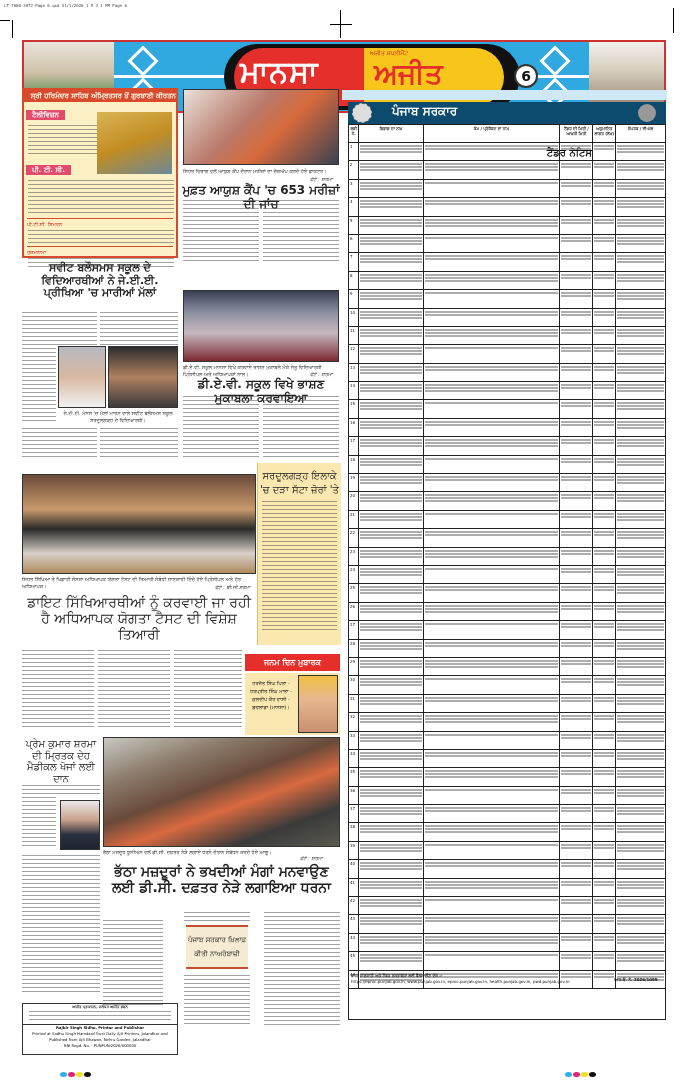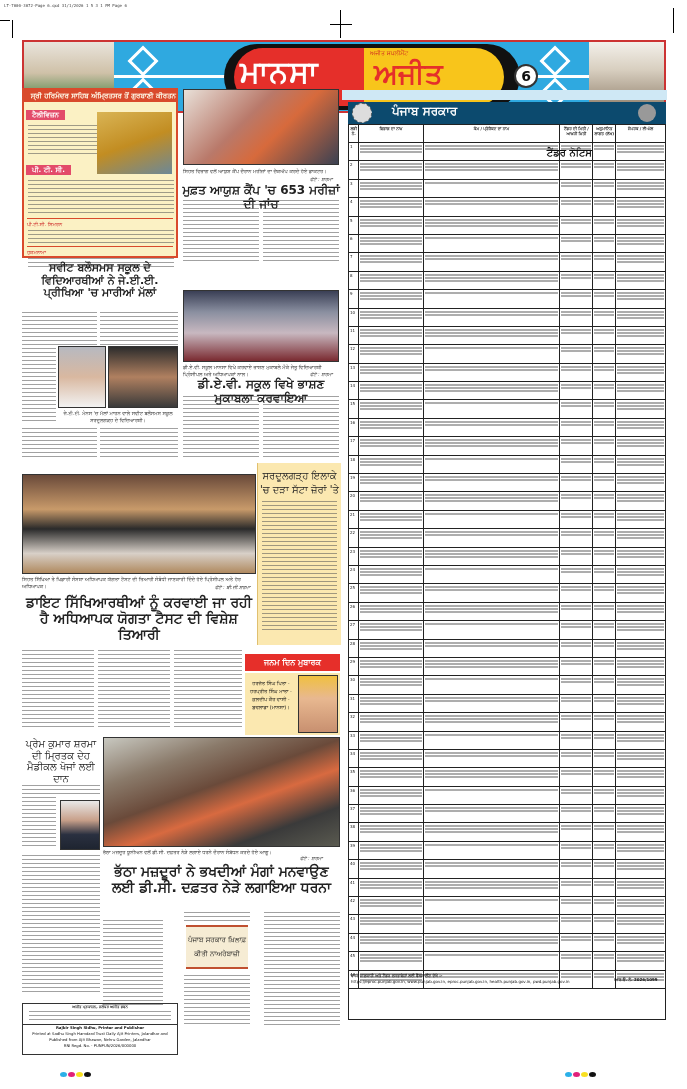--- a/index.html
+++ b/index.html
@@ -115,21 +115,21 @@
 <div class="photo" style="left:183px;top:290px;width:156px;height:72px;background:linear-gradient(180deg,#3a3f55 0%,#8a8fa0 30%,#c8b8c0 60%,#7a2a30 100%)"></div>
 <div class="cap" style="left:183px;top:364px;width:156px">ਡੀ.ਏ.ਵੀ. ਸਕੂਲ ਮਾਨਸਾ ਵਿਖੇ ਕਰਵਾਏ ਭਾਸ਼ਣ ਮੁਕਾਬਲੇ ਮੌਕੇ ਜੇਤੂ ਵਿਦਿਆਰਥੀ ਪ੍ਰਿੰਸੀਪਲ ਅਤੇ ਅਧਿਆਪਕਾਂ ਨਾਲ।</div>
 <div class="cap" style="left:310px;top:371px;font-style:italic">ਫੋਟੋ : ਸ਼ਰਮਾ</div>
 <div class="headline" style="left:182px;top:378px;width:158px;font-size:12px">ਡੀ.ਏ.ਵੀ. ਸਕੂਲ ਵਿਖੇ ਭਾਸ਼ਣ ਮੁਕਾਬਲਾ ਕਰਵਾਇਆ</div>
 <div class="txtlines" style="position:absolute;left:183px;top:396px;width:76px;height:64px"></div>
 <div class="txtlines" style="position:absolute;left:263px;top:396px;width:76px;height:64px"></div>
 
 <div class="photo" style="left:22px;top:474px;width:234px;height:100px;background:linear-gradient(180deg,#6a4a3a 0%,#c89a6a 35%,#2a2a2a 55%,#d8d0c8 80%,#b08a60 100%)"></div>
 <div class="cap" style="left:22px;top:576px;width:234px">ਸਿਹਤ ਸਿੱਖਿਆ ਤੇ ਖਿਡਾਰੀ ਸੰਸਥਾ ਅਧਿਆਪਕ ਯੋਗਤਾ ਟੈਸਟ ਦੀ ਤਿਆਰੀ ਸੰਬੰਧੀ ਜਾਣਕਾਰੀ ਦਿੰਦੇ ਹੋਏ ਪ੍ਰਿੰਸੀਪਲ ਅਤੇ ਹੋਰ ਅਧਿਆਪਕ।</div>
 <div class="cap" style="left:215px;top:584px;font-style:italic">ਫੋਟੋ : ਬੀ.ਜੀ.ਸ਼ਰਮਾ</div>
-<div class="headline" style="left:22px;top:594px;width:234px;font-size:14px;font-weight:bold">ਡਾਇਟ ਸਿੱਖਿਆਰਥੀਆਂ ਨੂੰ ਕਰਵਾਈ ਜਾ ਰਹੀ ਹੈ ਅਧਿਆਪਕ ਯੋਗਤਾ ਟੈਸਟ ਦੀ ਵਿਸ਼ੇਸ਼ ਤਿਆਰੀ</div>
+<div class="headline" style="left:22px;top:594px;width:234px;font-size:14px;font-weight:normal">ਡਾਇਟ ਸਿੱਖਿਆਰਥੀਆਂ ਨੂੰ ਕਰਵਾਈ ਜਾ ਰਹੀ ਹੈ ਅਧਿਆਪਕ ਯੋਗਤਾ ਟੈਸਟ ਦੀ ਵਿਸ਼ੇਸ਼ ਤਿਆਰੀ</div>
 <div class="txtlines" style="position:absolute;left:22px;top:650px;width:72px;height:80px"></div>
 <div class="txtlines" style="position:absolute;left:98px;top:650px;width:72px;height:80px"></div>
 <div class="txtlines" style="position:absolute;left:174px;top:650px;width:68px;height:80px"></div>
 
 <div class="yelbox">
   <div style="font-size:10px;text-align:center;color:#222;margin-top:6px;line-height:1.4">ਸਰਦੂਲਗੜ੍ਹ ਇਲਾਕੇ 'ਚ ਦੜਾ ਸੱਟਾ ਜ਼ੋਰਾਂ 'ਤੇ</div>
   <div class="txtlines" style="margin:4px;height:130px"></div>
 </div>
 
 <div class="bday-head">ਜਨਮ ਦਿਨ ਮੁਬਾਰਕ</div>

